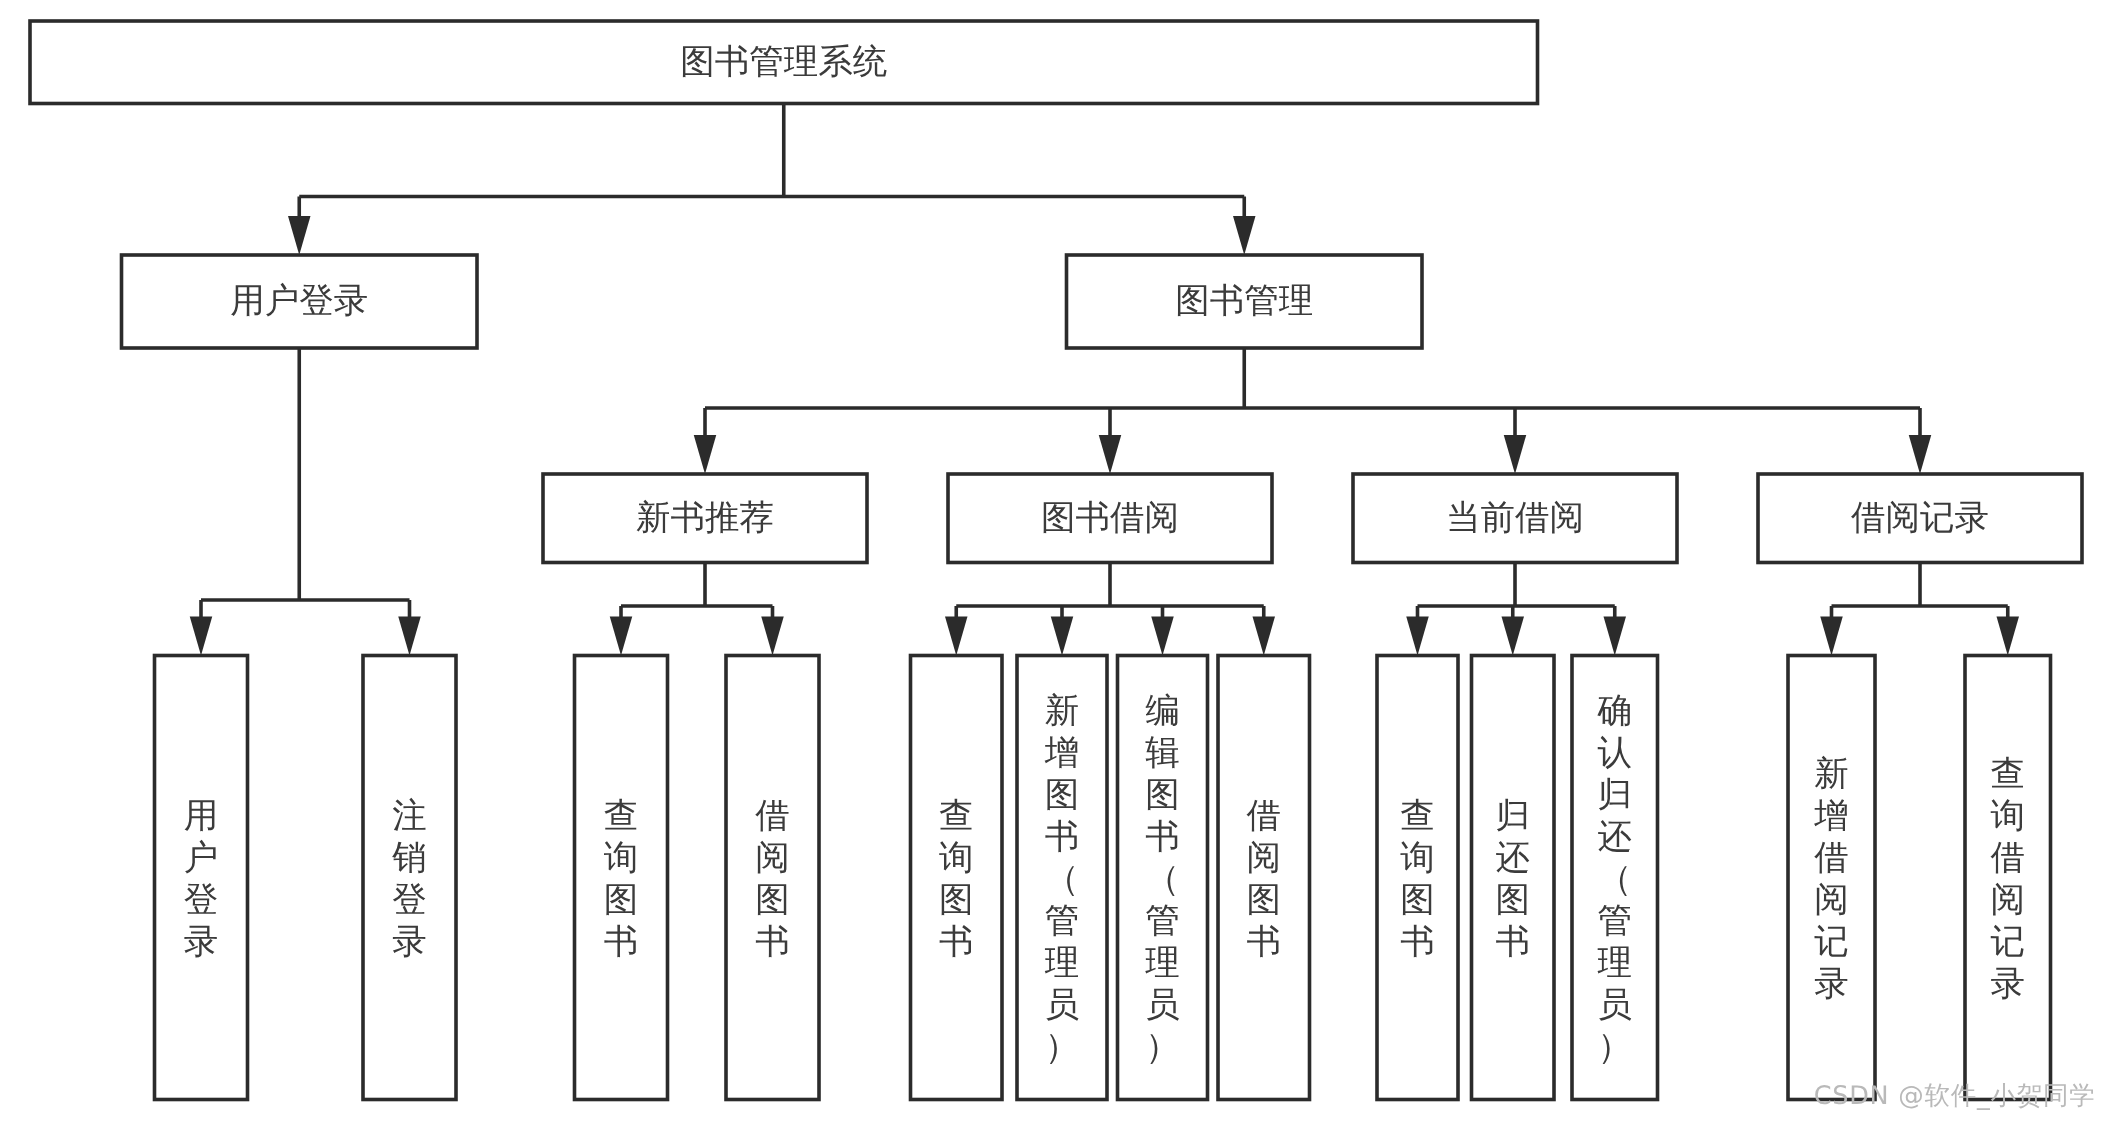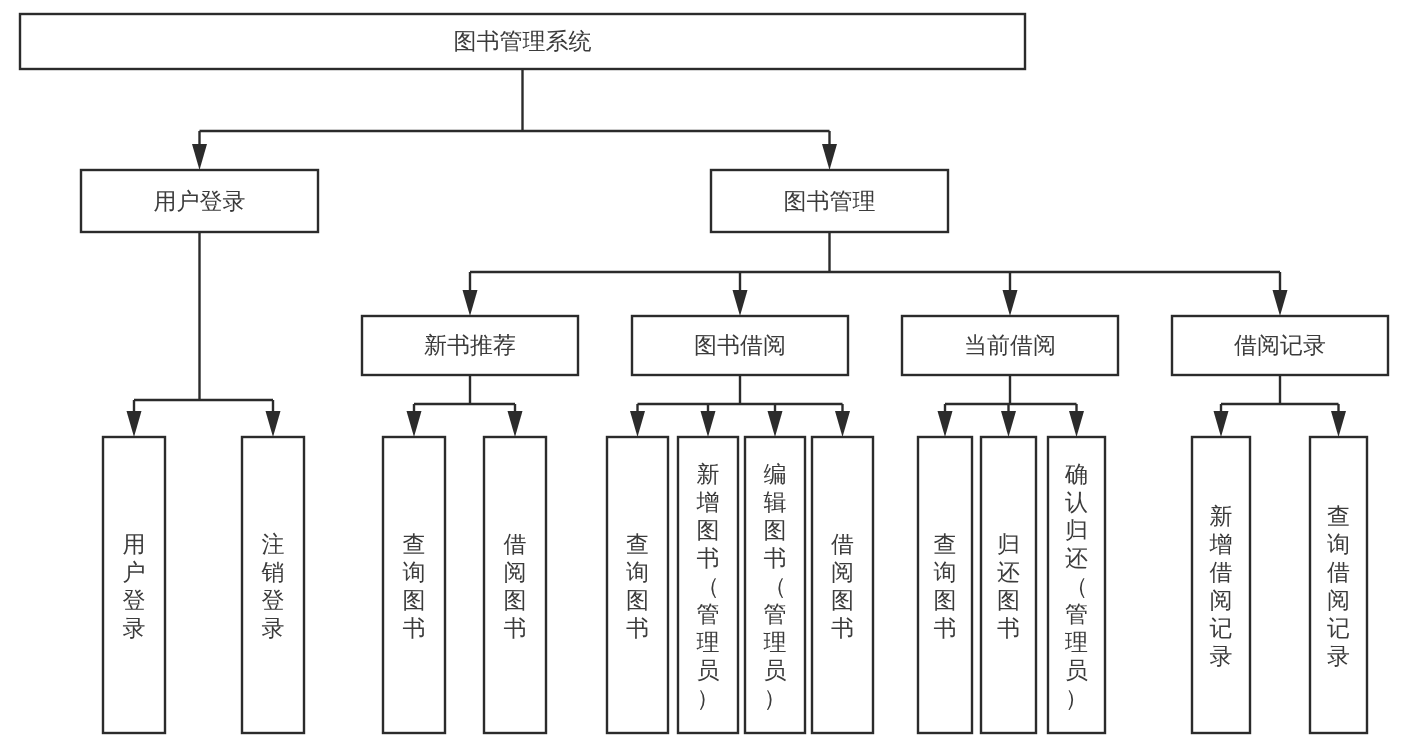--- a/index.html
+++ b/index.html
@@ -201,13 +201,14 @@
         <g>
           <rect x="1192" y="437" width="58" height="296" class="node-rect"></rect>
           <text x="1221" class="node-label vertical-char"><tspan x="1221" y="517">新</tspan><tspan x="1221" y="545">增</tspan><tspan x="1221" y="573">借</tspan><tspan x="1221" y="601">阅</tspan><tspan x="1221" y="629">记</tspan><tspan x="1221" y="657">录</tspan></text>
         </g>
         <g>
           <rect x="1310" y="437" width="57" height="296" class="node-rect"></rect>
           <text x="1338.5" class="node-label vertical-char"><tspan x="1338.5" y="517">查</tspan><tspan x="1338.5" y="545">询</tspan><tspan x="1338.5" y="573">借</tspan><tspan x="1338.5" y="601">阅</tspan><tspan x="1338.5" y="629">记</tspan><tspan x="1338.5" y="657">录</tspan></text>
         </g>
       </g>
   </svg>
+  <div class="watermark">CSDN @软件_小贺同学</div>
 </div>
 
 </body></html>

